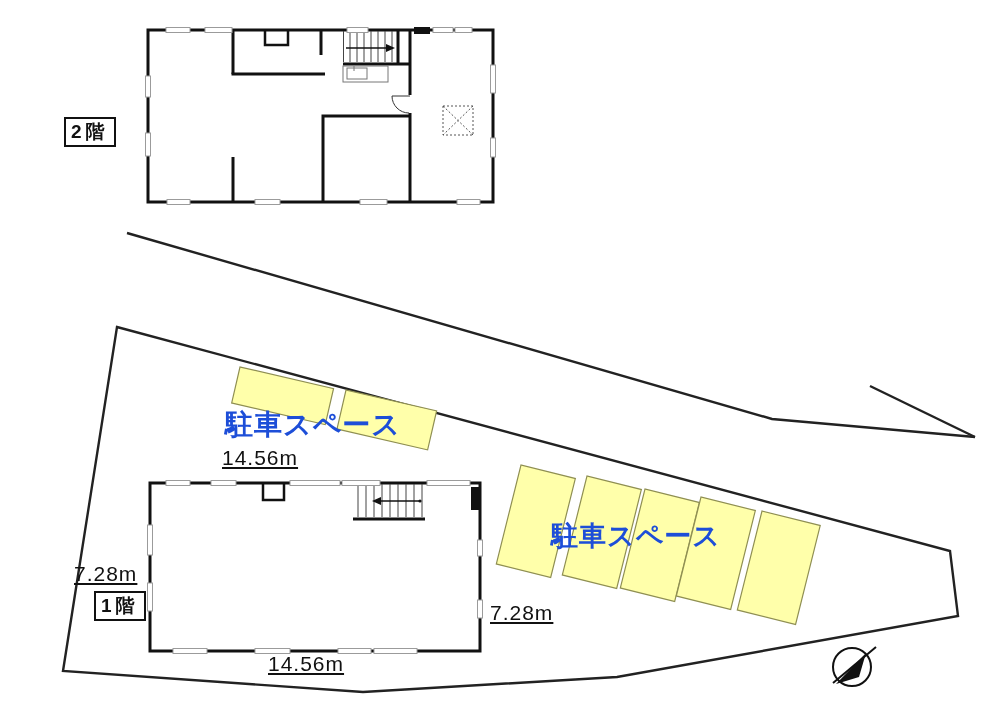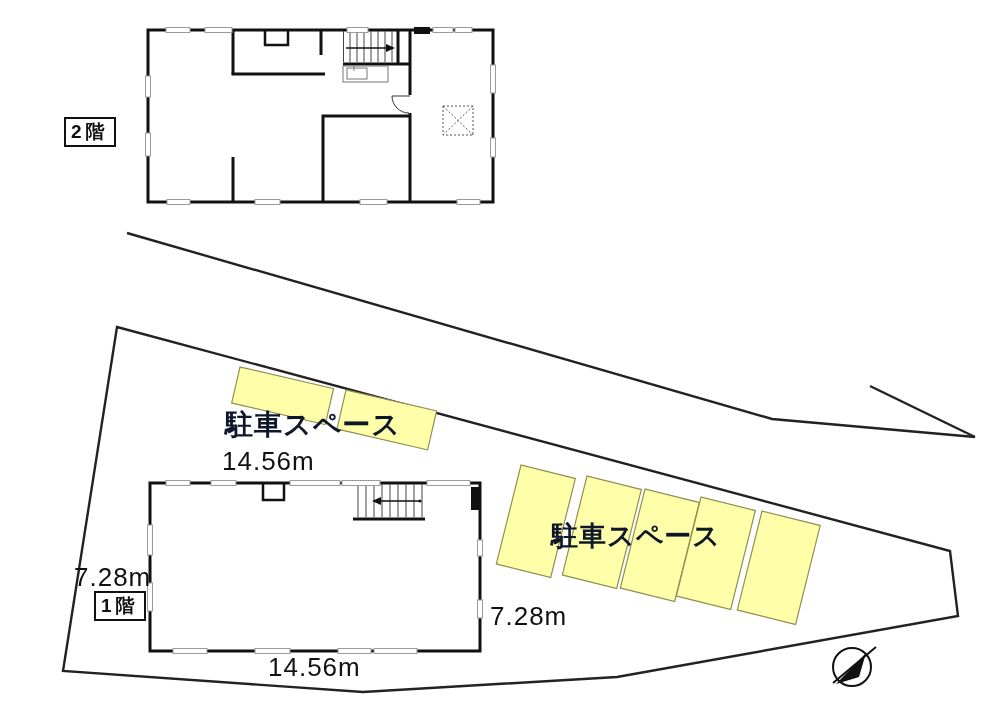--- a/index.html
+++ b/index.html
@@ -2,22 +2,22 @@
 <html><head>
 <meta charset="utf-8">
 <style>
   html,body{margin:0;padding:0;background:#ffffff;}
   .plan-canvas{
     position:relative;width:1002px;height:725px;background:#ffffff;overflow:hidden;
     font-family:"Liberation Sans","DejaVu Sans",sans-serif;
   }
   .plan-canvas svg{position:absolute;left:0;top:0;}
   .lbl{position:absolute;white-space:nowrap;color:#111;}
-  .dim{font-size:26px;letter-spacing:1px;}
-  .red-label{font-size:28px;font-weight:bold;color:#0f172a;letter-spacing:1px;}
+  .dim{font-size:21px;letter-spacing:1px;text-decoration:underline;}
+  .red-label{font-size:28px;font-weight:bold;color:#1d4ed8;letter-spacing:1px;}
   .red-label.small{font-size:27px;}
   .floor-tag{
     border:2px solid #111;padding:0 5px;font-size:19px;font-weight:600;
     letter-spacing:4px;line-height:26px;background:#fff;
   }
 </style>
 </head>
 <body>
 
 <div class="plan-canvas">

